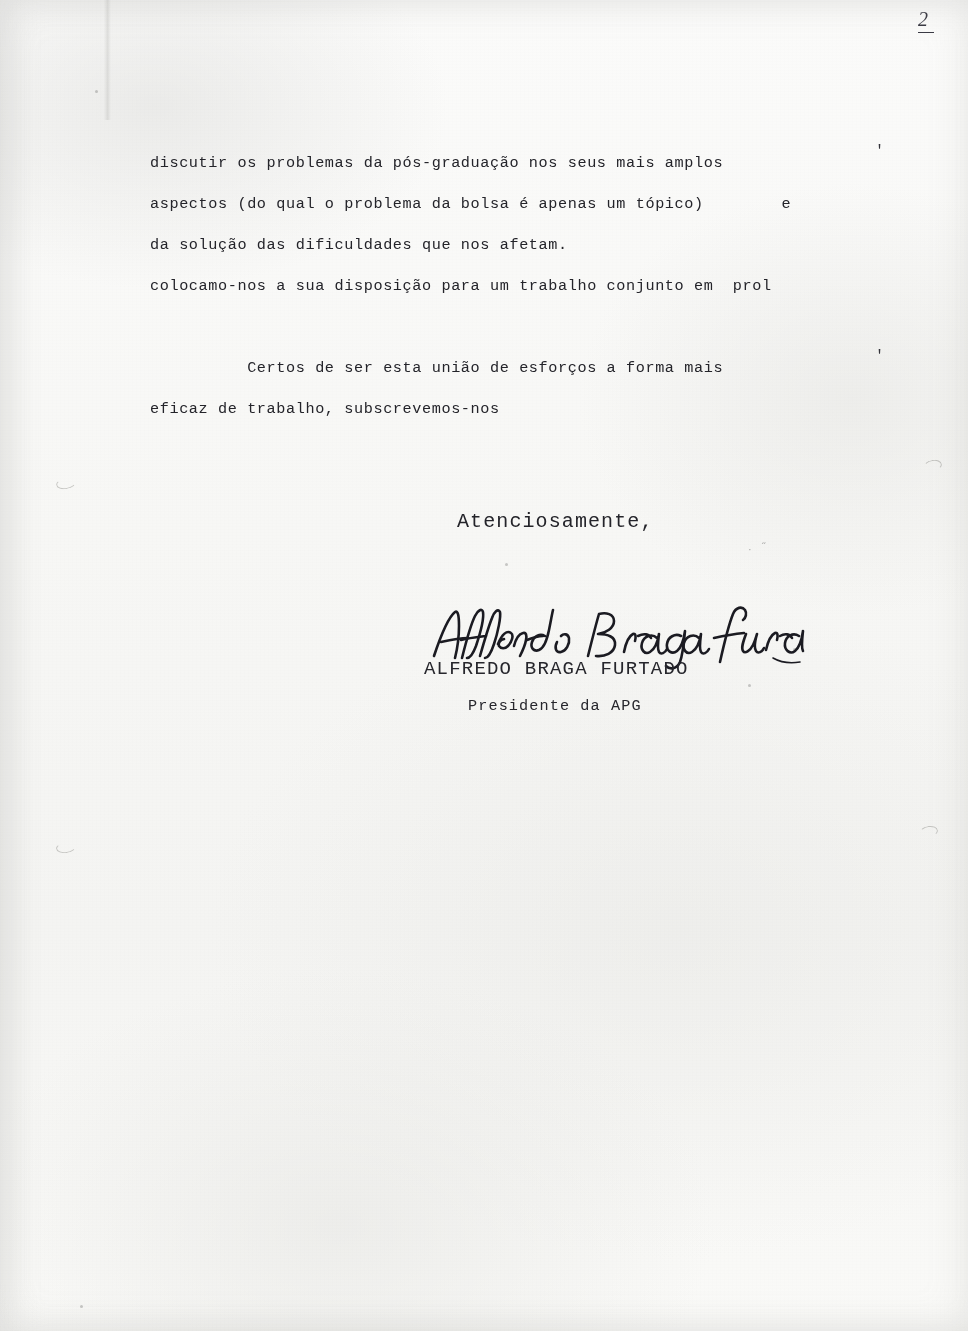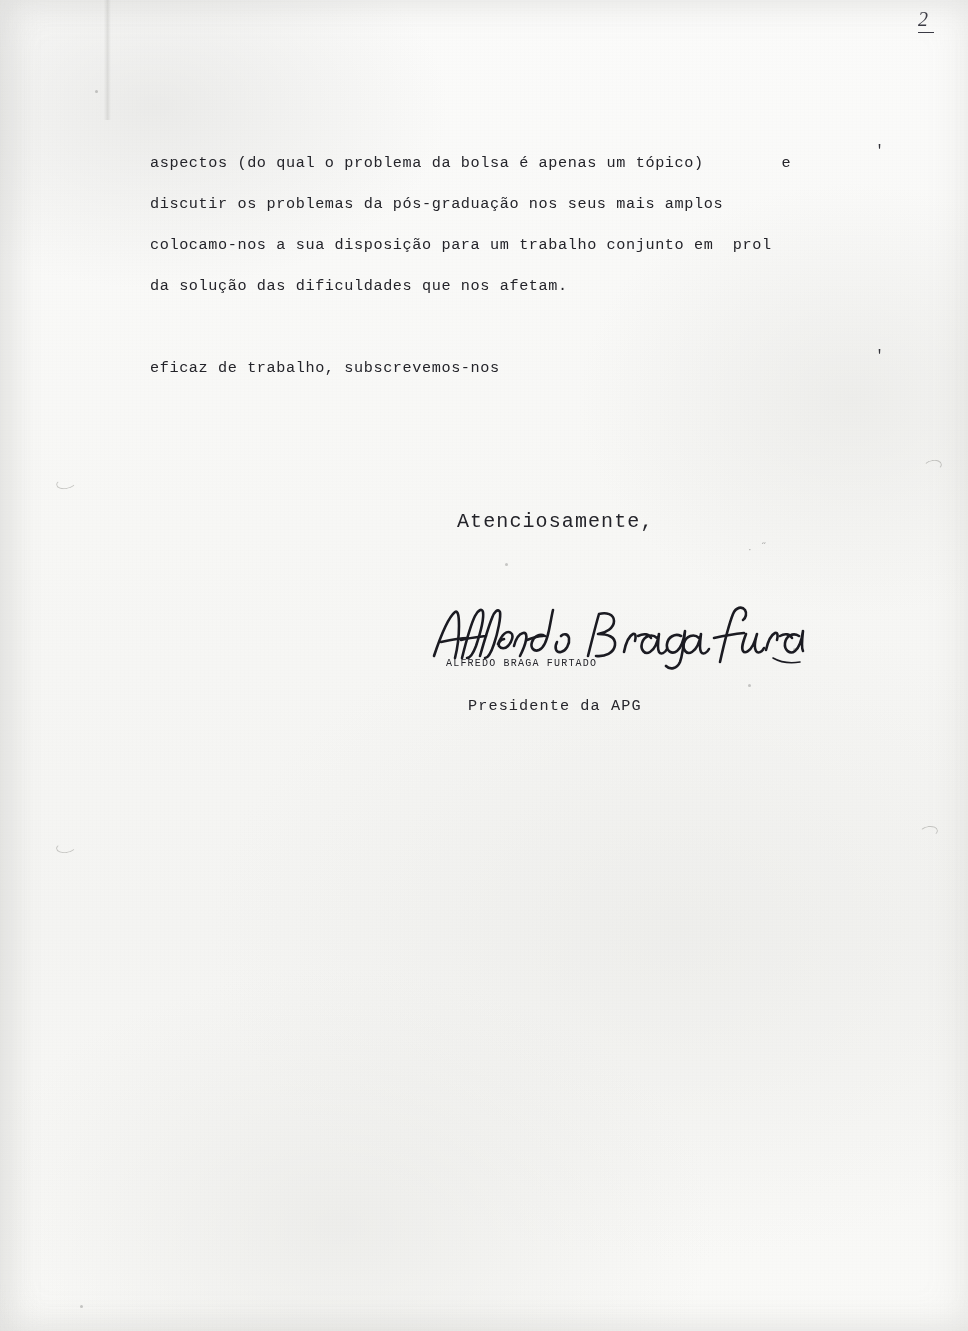--- a/index.html
+++ b/index.html
@@ -134,23 +134,23 @@
     position: absolute;
     left: 8px;
     top: 0px;
     width: 380px;
     height: 70px;
     pointer-events: none;
   }
 
   .sig-name {
     position: absolute;
-    left: 26px;
+    left: 4px;
     top: 58px;
-    font-size: 10px;
+    font-size: 19px;
     letter-spacing: 1.2px;
     color: #26262c;
     white-space: pre;
   }
 
   .sig-role {
     position: absolute;
     left: 48px;
     top: 97px;
     font-size: 15.2px;
@@ -203,29 +203,30 @@
   <div class="speck" style="left:748px; top:684px; width:3px; height:3px;"></div>
   <div class="speck" style="left:80px; top:1305px; width:3px; height:3px;"></div>
   <div class="speck" style="left:793px; top:648px; width:3px; height:3px;"></div>
 
   <div class="page-number">
     <span>2</span>
     <span class="pn-underline"></span>
   </div>
 
   <div class="body-text">
+    <div class="line">discutir os problemas da pós-graduação nos seus mais amplos</div>
     <div class="line">aspectos (do qual o problema da bolsa é apenas um tópico)        e</div>
-    <div class="line">discutir os problemas da pós-graduação nos seus mais amplos</div>
+    <div class="line">da solução das dificuldades que nos afetam.</div>
     <div class="line">colocamo-nos a sua disposição para um trabalho conjunto em  prol</div>
-    <div class="line">da solução das dificuldades que nos afetam.</div>
   </div>
 
   <div class="tick t1">'</div>
 
   <div class="para2">
+    <div class="line">          Certos de ser esta união de esforços a forma mais</div>
     <div class="line">eficaz de trabalho, subscrevemos-nos</div>
   </div>
 
   <div class="tick t2">'</div>
 
   <div class="closing">Atenciosamente,</div>
 
   <div class="sig-block">
     <svg class="signature" viewBox="0 0 380 70" xmlns="http://www.w3.org/2000/svg">
       <g fill="none" stroke="#1b1b22" stroke-width="2.6" stroke-linecap="round" stroke-linejoin="round">

